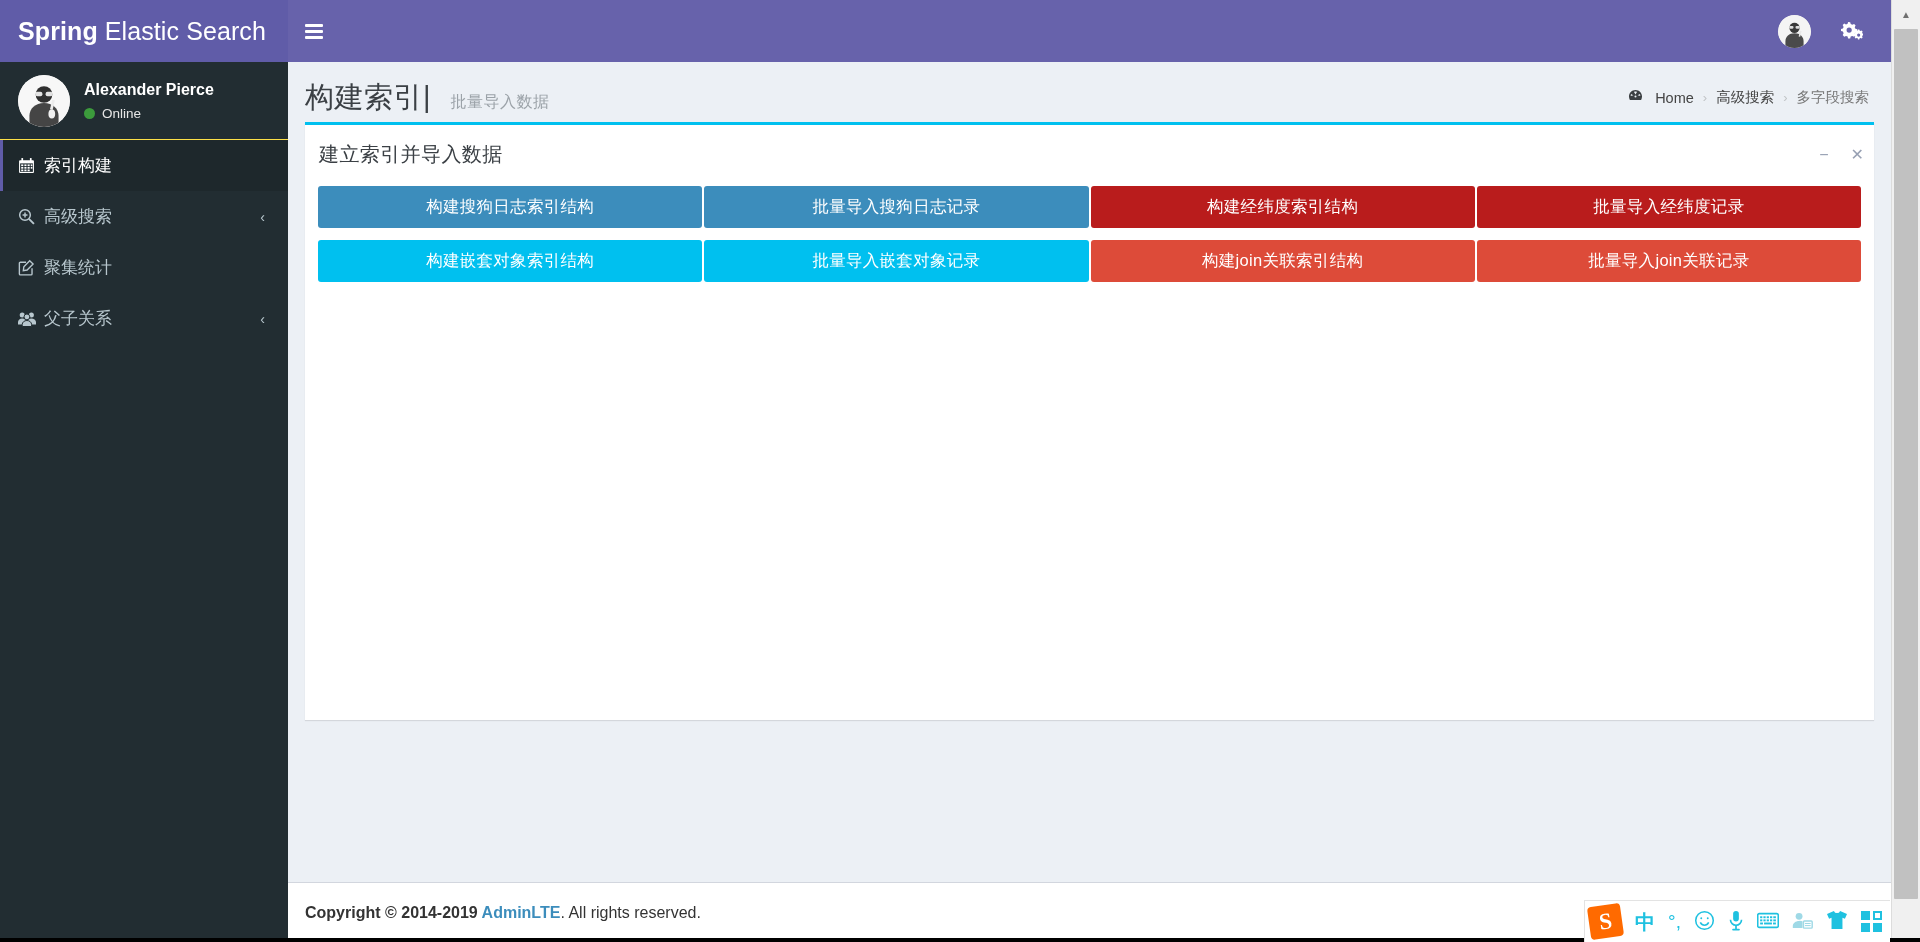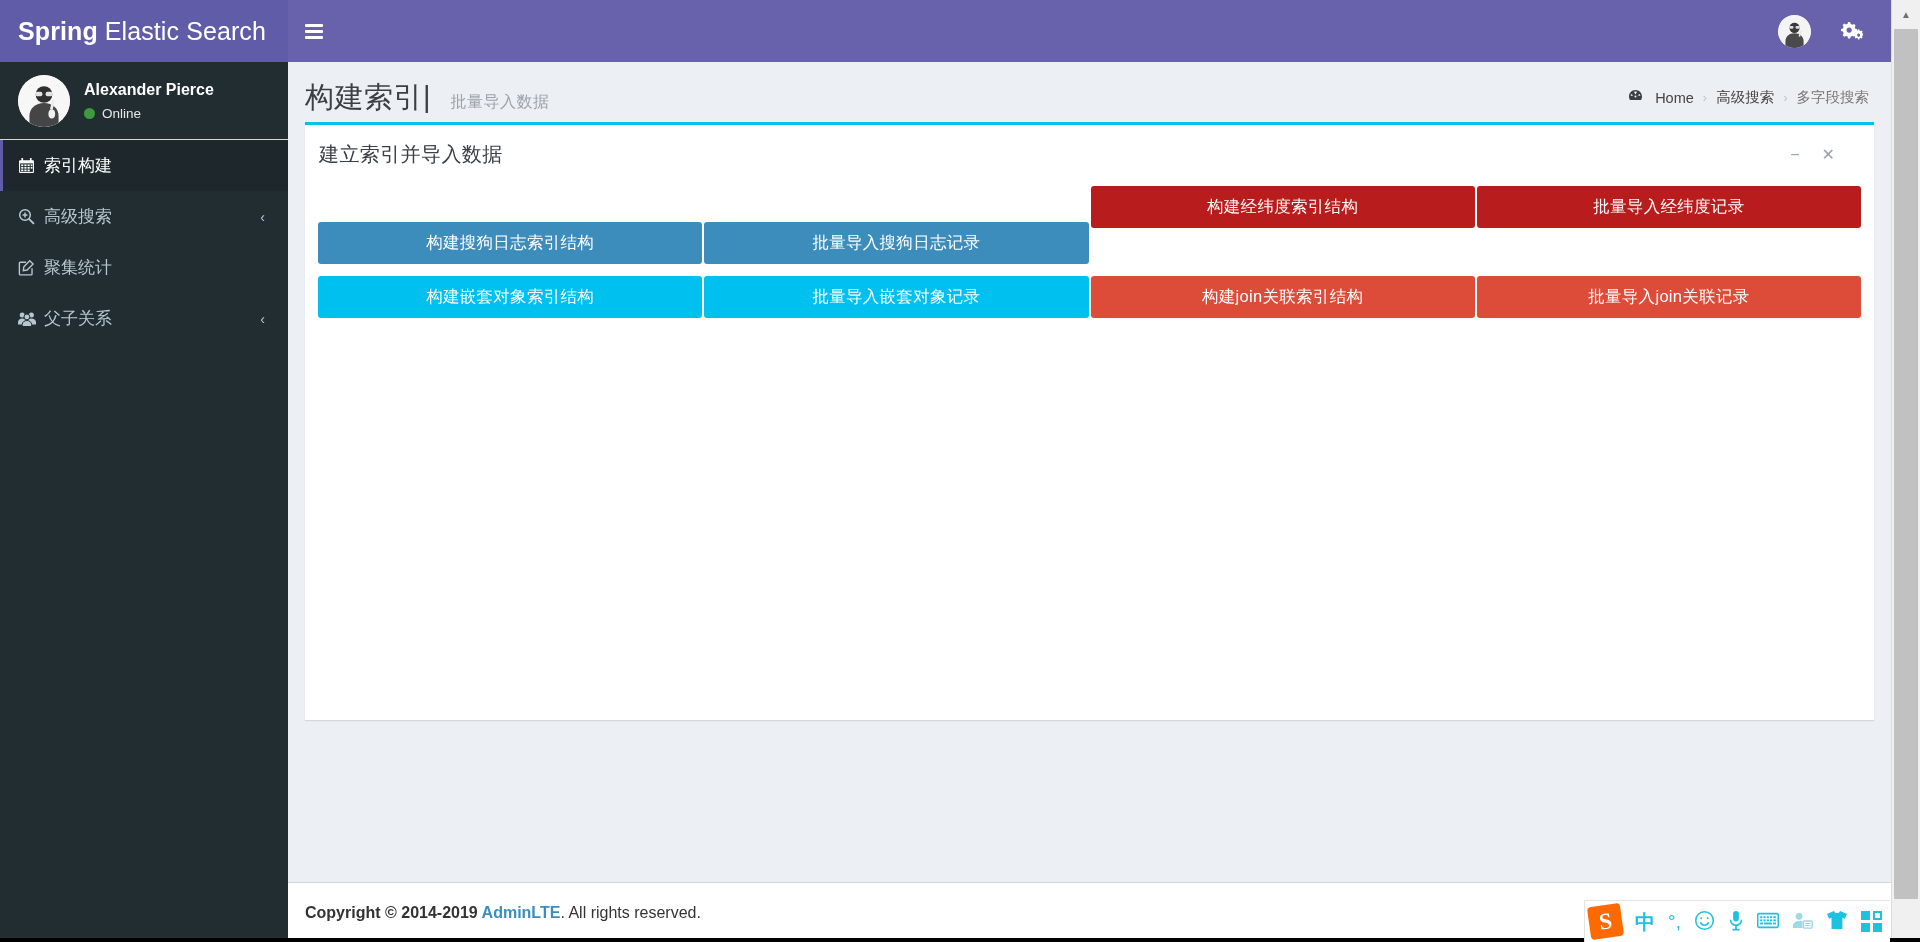--- a/index.html
+++ b/index.html
@@ -113,40 +113,40 @@
   .dash-icon { color: #3c4043; font-size: 14px; margin-right: 3px; }
 
   .content { padding: 0 17px 0 17px; }
 
   .box {
     background: #fff; border-top: 3px solid #00c0ef;
     position: relative; min-height: 598px;
     box-shadow: 0 1px 1px rgba(0,0,0,.1);
   }
   .box-header {
-    padding: 16px 29px 16px 14px; display: flex; align-items: center;
+    padding: 16px 0 16px 14px; display: flex; align-items: center;
   }
   .box-title { font-size: 20px; color: #3b4045; font-weight: normal; letter-spacing: .4px; }
   .box-tools { margin-left: auto; display: flex; align-items: center; gap: 18px; padding-right: 8px; }
   .box-tools .btn-tool {
     background: none; border: none; color: #97a0b3; font-size: 16px; cursor: pointer;
     line-height: 1; padding: 0 2px;
   }
   .box-body { padding: 2px 12px 12px 12px; }
 
   .btn-row { display: flex; }
   .btn-row + .btn-row { margin-top: 12px; }
   .btn-cell { flex: 1; padding: 0 1px; }
   .btn-app {
     display: block; width: 100%; border: none; color: #fff;
     font-size: 16.5px; padding: 10px 6px; cursor: pointer;
     font-family: inherit; letter-spacing: .3px;
     border-radius: 3px;
   }
-  .btn-primary { background: #3c8dbc; margin-top: 36px; }
+  .btn-primary { background: #3c8dbc; }
   .btn-info    { background: #00c0ef; }
   .btn-warning { background: #b91c1c; }
   .btn-danger  { background: #dd4b39; }
 
   
   .main-footer {
     position: absolute; left: 288px; right: 29px; bottom: 0; height: 60px;
     background: #fff; border-top: 1px solid #d2d6de;
     display: flex; align-items: center; padding: 0 22px 0 17px;
     font-size: 16px; color: #333;

